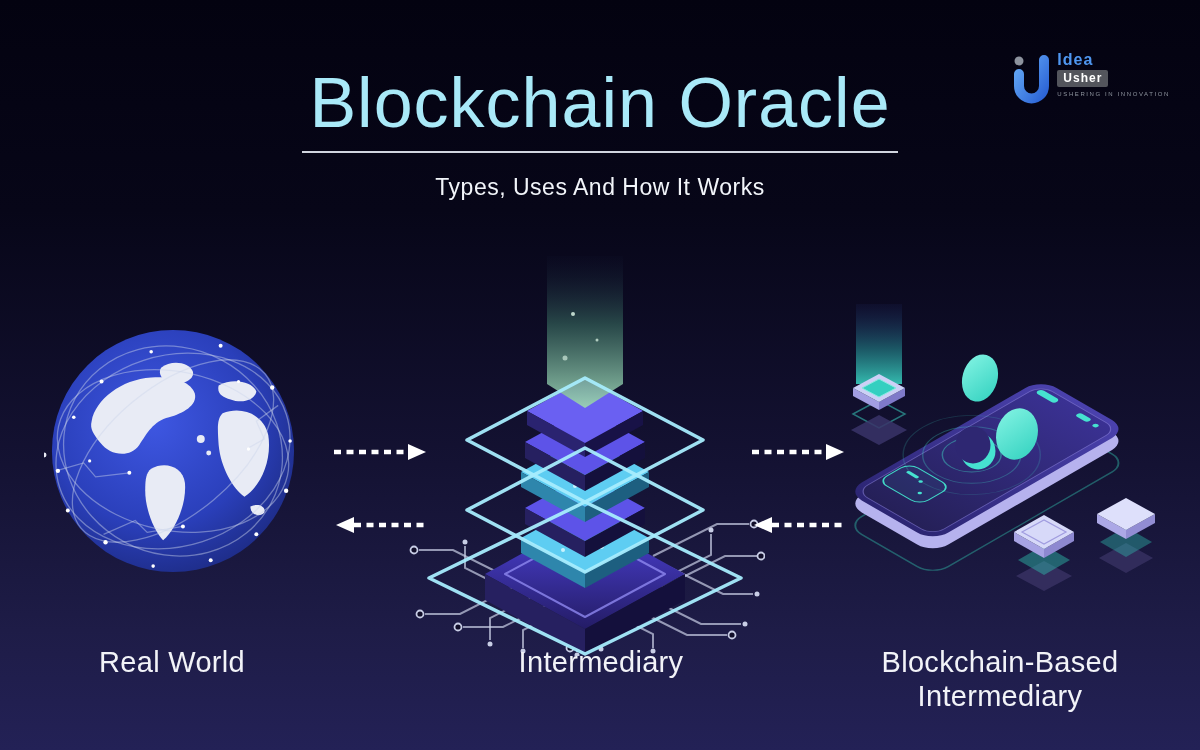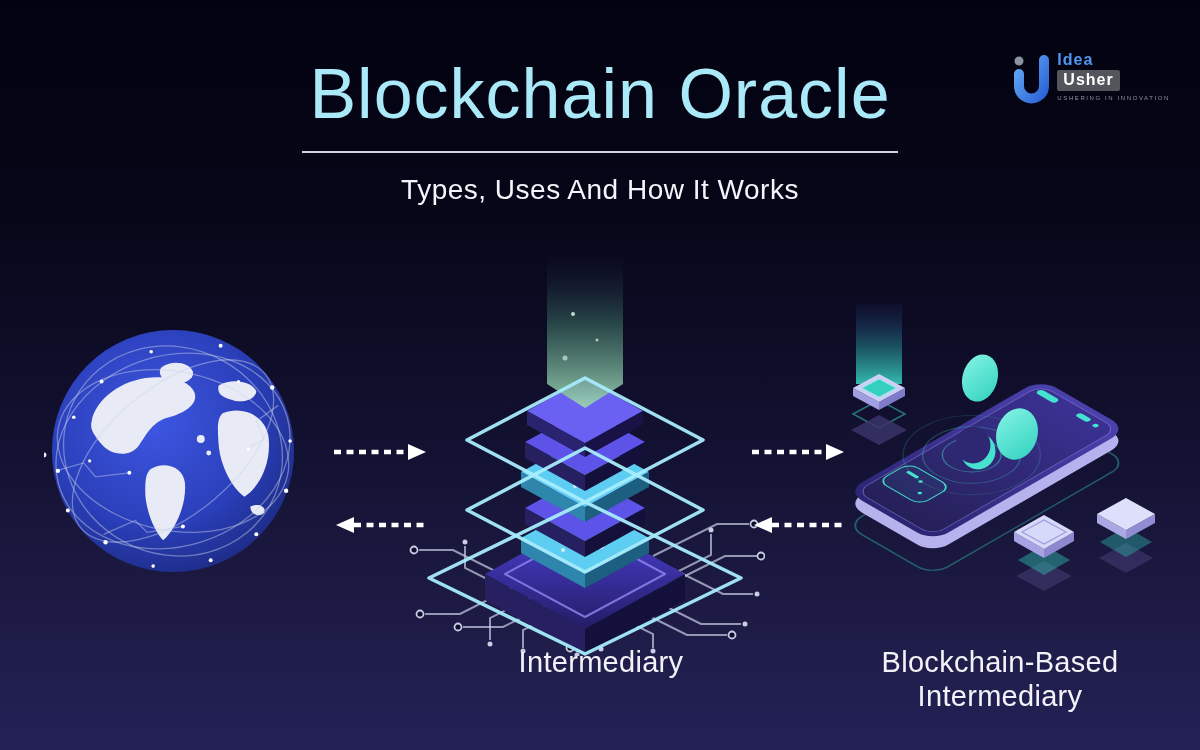--- a/index.html
+++ b/index.html
@@ -4,35 +4,35 @@
 <style>
   html,body{margin:0;padding:0;background:#000;}
   .stage{
     position:relative;width:1200px;height:750px;overflow:hidden;
     font-family:"Liberation Sans",sans-serif;
     background:linear-gradient(180deg,#030210 0%,#070618 28%,#141233 62%,#1e1c47 84%,#232156 100%);
   }
   .abs{position:absolute;}
   .page-title{
     left:0;right:0;top:50px;text-align:center;
-    font-size:70px;font-weight:500;letter-spacing:1px;color:#A9E9F8;margin:4px;
+    font-size:70px;font-weight:500;letter-spacing:1px;color:#A9E9F8;margin:13px;
   }
   .title-divider{
     left:302px;top:151px;width:596px;height:2px;
     background:rgba(238,243,252,0.88);
   }
   .page-subtitle{
     left:0;right:0;top:174px;text-align:center;
-    font-size:28px;font-weight:500;color:#F2F5FA;margin:0;letter-spacing:0.5px;
+    font-size:23px;font-weight:500;color:#F2F5FA;margin:0;letter-spacing:0.5px;
   }
   .logo{right:30px;top:52px;display:flex;align-items:flex-start;}
   .logo-text{display:flex;flex-direction:column;margin-left:6px;line-height:1;}
   .logo-idea{color:#4F97F0;font-size:16px;font-weight:700;letter-spacing:1px;}
   .logo-usher{
-    color:#fff;font-size:16px;font-weight:700;letter-spacing:1px;
+    color:#fff;font-size:12px;font-weight:700;letter-spacing:1px;
     background:#53555c;border-radius:2px;padding:2px 6px 3px;margin-top:2px;display:inline-block;width:max-content;
   }
   .logo-tagline{color:#8e949e;font-size:6px;letter-spacing:1.6px;margin-top:4px;white-space:nowrap;}
   .node-label{
     color:#F2F3F8;font-size:29px;font-weight:400;text-align:center;line-height:34px;letter-spacing:0.3px;
   }
   .lbl-real{left:47px;width:250px;top:645px;}
   .lbl-inter{left:476px;width:250px;top:645px;}
   .lbl-app{left:845px;width:310px;top:645px;}
   .fig{display:block;}
@@ -317,16 +317,17 @@
   </svg>
   <svg class="abs arrow ar3" viewBox="0 0 96 18">
     <line x1="2" y1="9" x2="76" y2="9" stroke="#ffffff" stroke-width="4.5" stroke-dasharray="7 5.5"></line>
     <polygon points="76,1 94,9 76,17" fill="#ffffff"></polygon>
   </svg>
   <svg class="abs arrow ar4" viewBox="0 0 96 18">
     <polygon points="20,1 2,9 20,17" fill="#ffffff"></polygon>
     <line x1="20" y1="9" x2="94" y2="9" stroke="#ffffff" stroke-width="4.5" stroke-dasharray="7 5.5"></line>
   </svg>
 
+  <div class="abs node-label lbl-real">Real World</div>
   <div class="abs node-label lbl-inter">Intermediary</div>
   <div class="abs node-label lbl-app">Blockchain-Based Intermediary</div>
 
 </div>
 
 </body></html>

